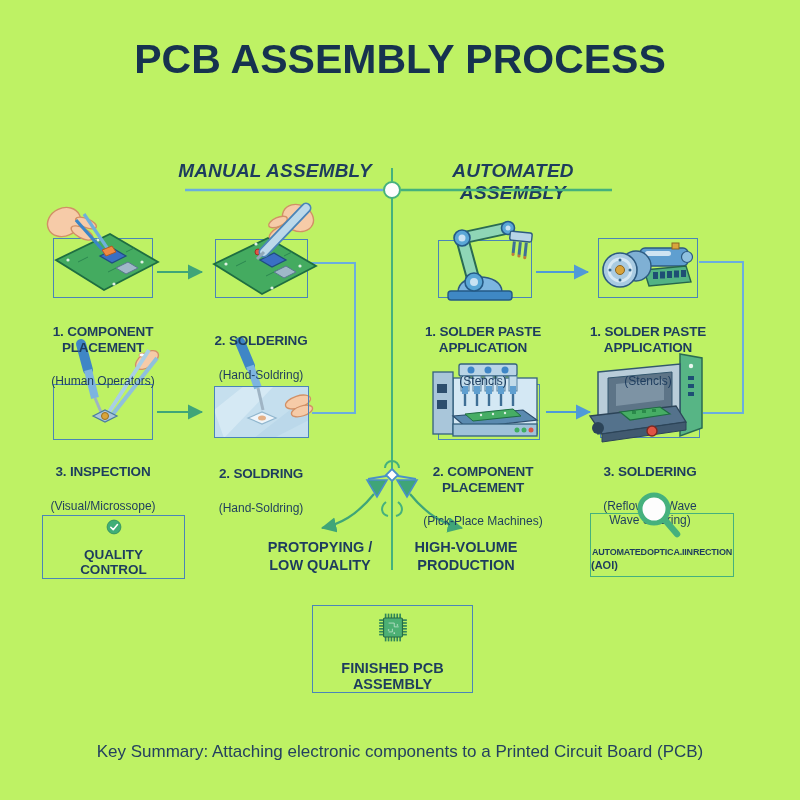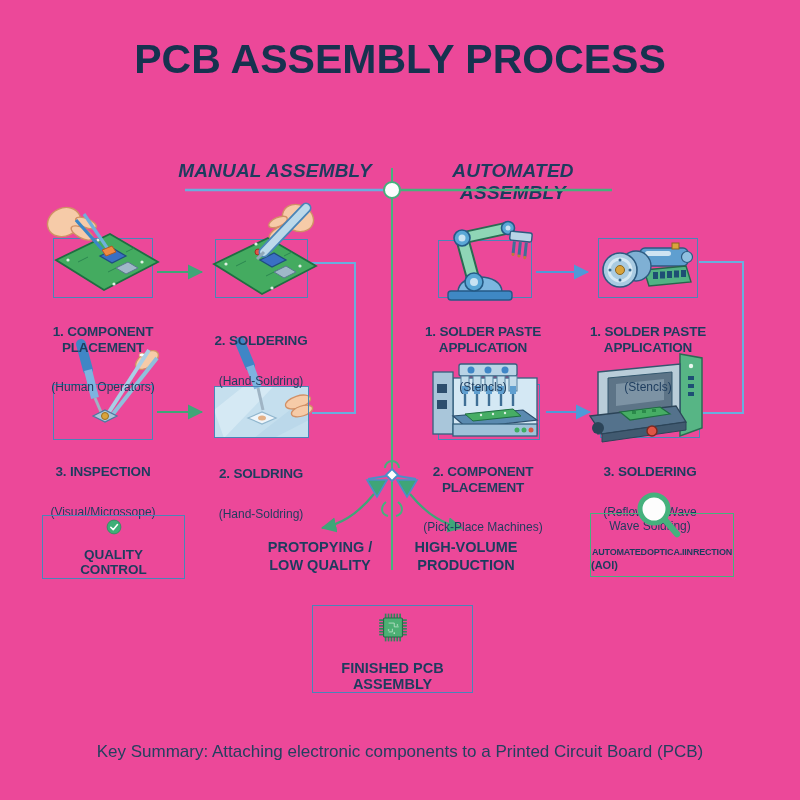--- a/index.html
+++ b/index.html
@@ -1,28 +1,28 @@
 <!DOCTYPE html>
 <html><head>
 <meta charset="utf-8">
 <style>
   html,body{margin:0;padding:0;background:#ffffff;}
-  .canvas{position:relative;width:800px;height:800px;background:#ec4899;overflow:hidden;
+  .canvas{position:relative;width:800px;height:800px;background:#bef264;overflow:hidden;
           font-family:"Liberation Sans",sans-serif;color:#1d3c5e;}
   .title{position:absolute;top:36px;left:0;right:0;text-align:center;
          font-size:41px;font-weight:bold;font-stretch:condensed;letter-spacing:0px;color:#16324f;}
   .colhead{position:absolute;text-align:center;font-size:19px;font-weight:bold;
            font-stretch:condensed;letter-spacing:0.2px;color:#1d3c5e;font-style:italic;}
   .overlay{position:absolute;left:0;top:0;pointer-events:none;}
   .box{position:absolute;border:1.6px solid #4a85b8;box-sizing:border-box;}
   .box.green{border-color:#45b17d;}
   .illo{position:absolute;overflow:visible;}
   .step-label{position:absolute;text-align:center;white-space:pre-line;}
   .step-label .t{font-weight:bold;font-size:13.5px;line-height:1.16;letter-spacing:-0.2px;font-stretch:condensed;}
-  .step-label .s{font-size:12px;line-height:1.18;margin-top:7px;}
+  .step-label .s{font-size:12px;line-height:1.18;margin-top:1px;}
   .decision-label{position:absolute;text-align:center;font-weight:bold;font-size:14.5px;
                   line-height:1.25;font-stretch:condensed;white-space:pre-line;}
   .qc-box{display:flex;flex-direction:column;align-items:center;}
   .qc-label{font-weight:bold;font-size:13.5px;line-height:1.15;text-align:center;width:90px;
             font-stretch:condensed;margin-top:12px;}
   .aoi-label{position:absolute;left:0;right:0;top:33px;text-align:center;font-weight:bold;
              font-size:9px;letter-spacing:-0.2px;}
   .aoi-sub{position:absolute;left:0;right:0;top:45px;text-align:left;font-weight:bold;font-size:11px;}
   .fin-box{display:flex;flex-direction:column;align-items:center;}
   .fin-label{font-weight:bold;font-size:14.5px;font-stretch:condensed;text-align:center;margin-top:18px;}

